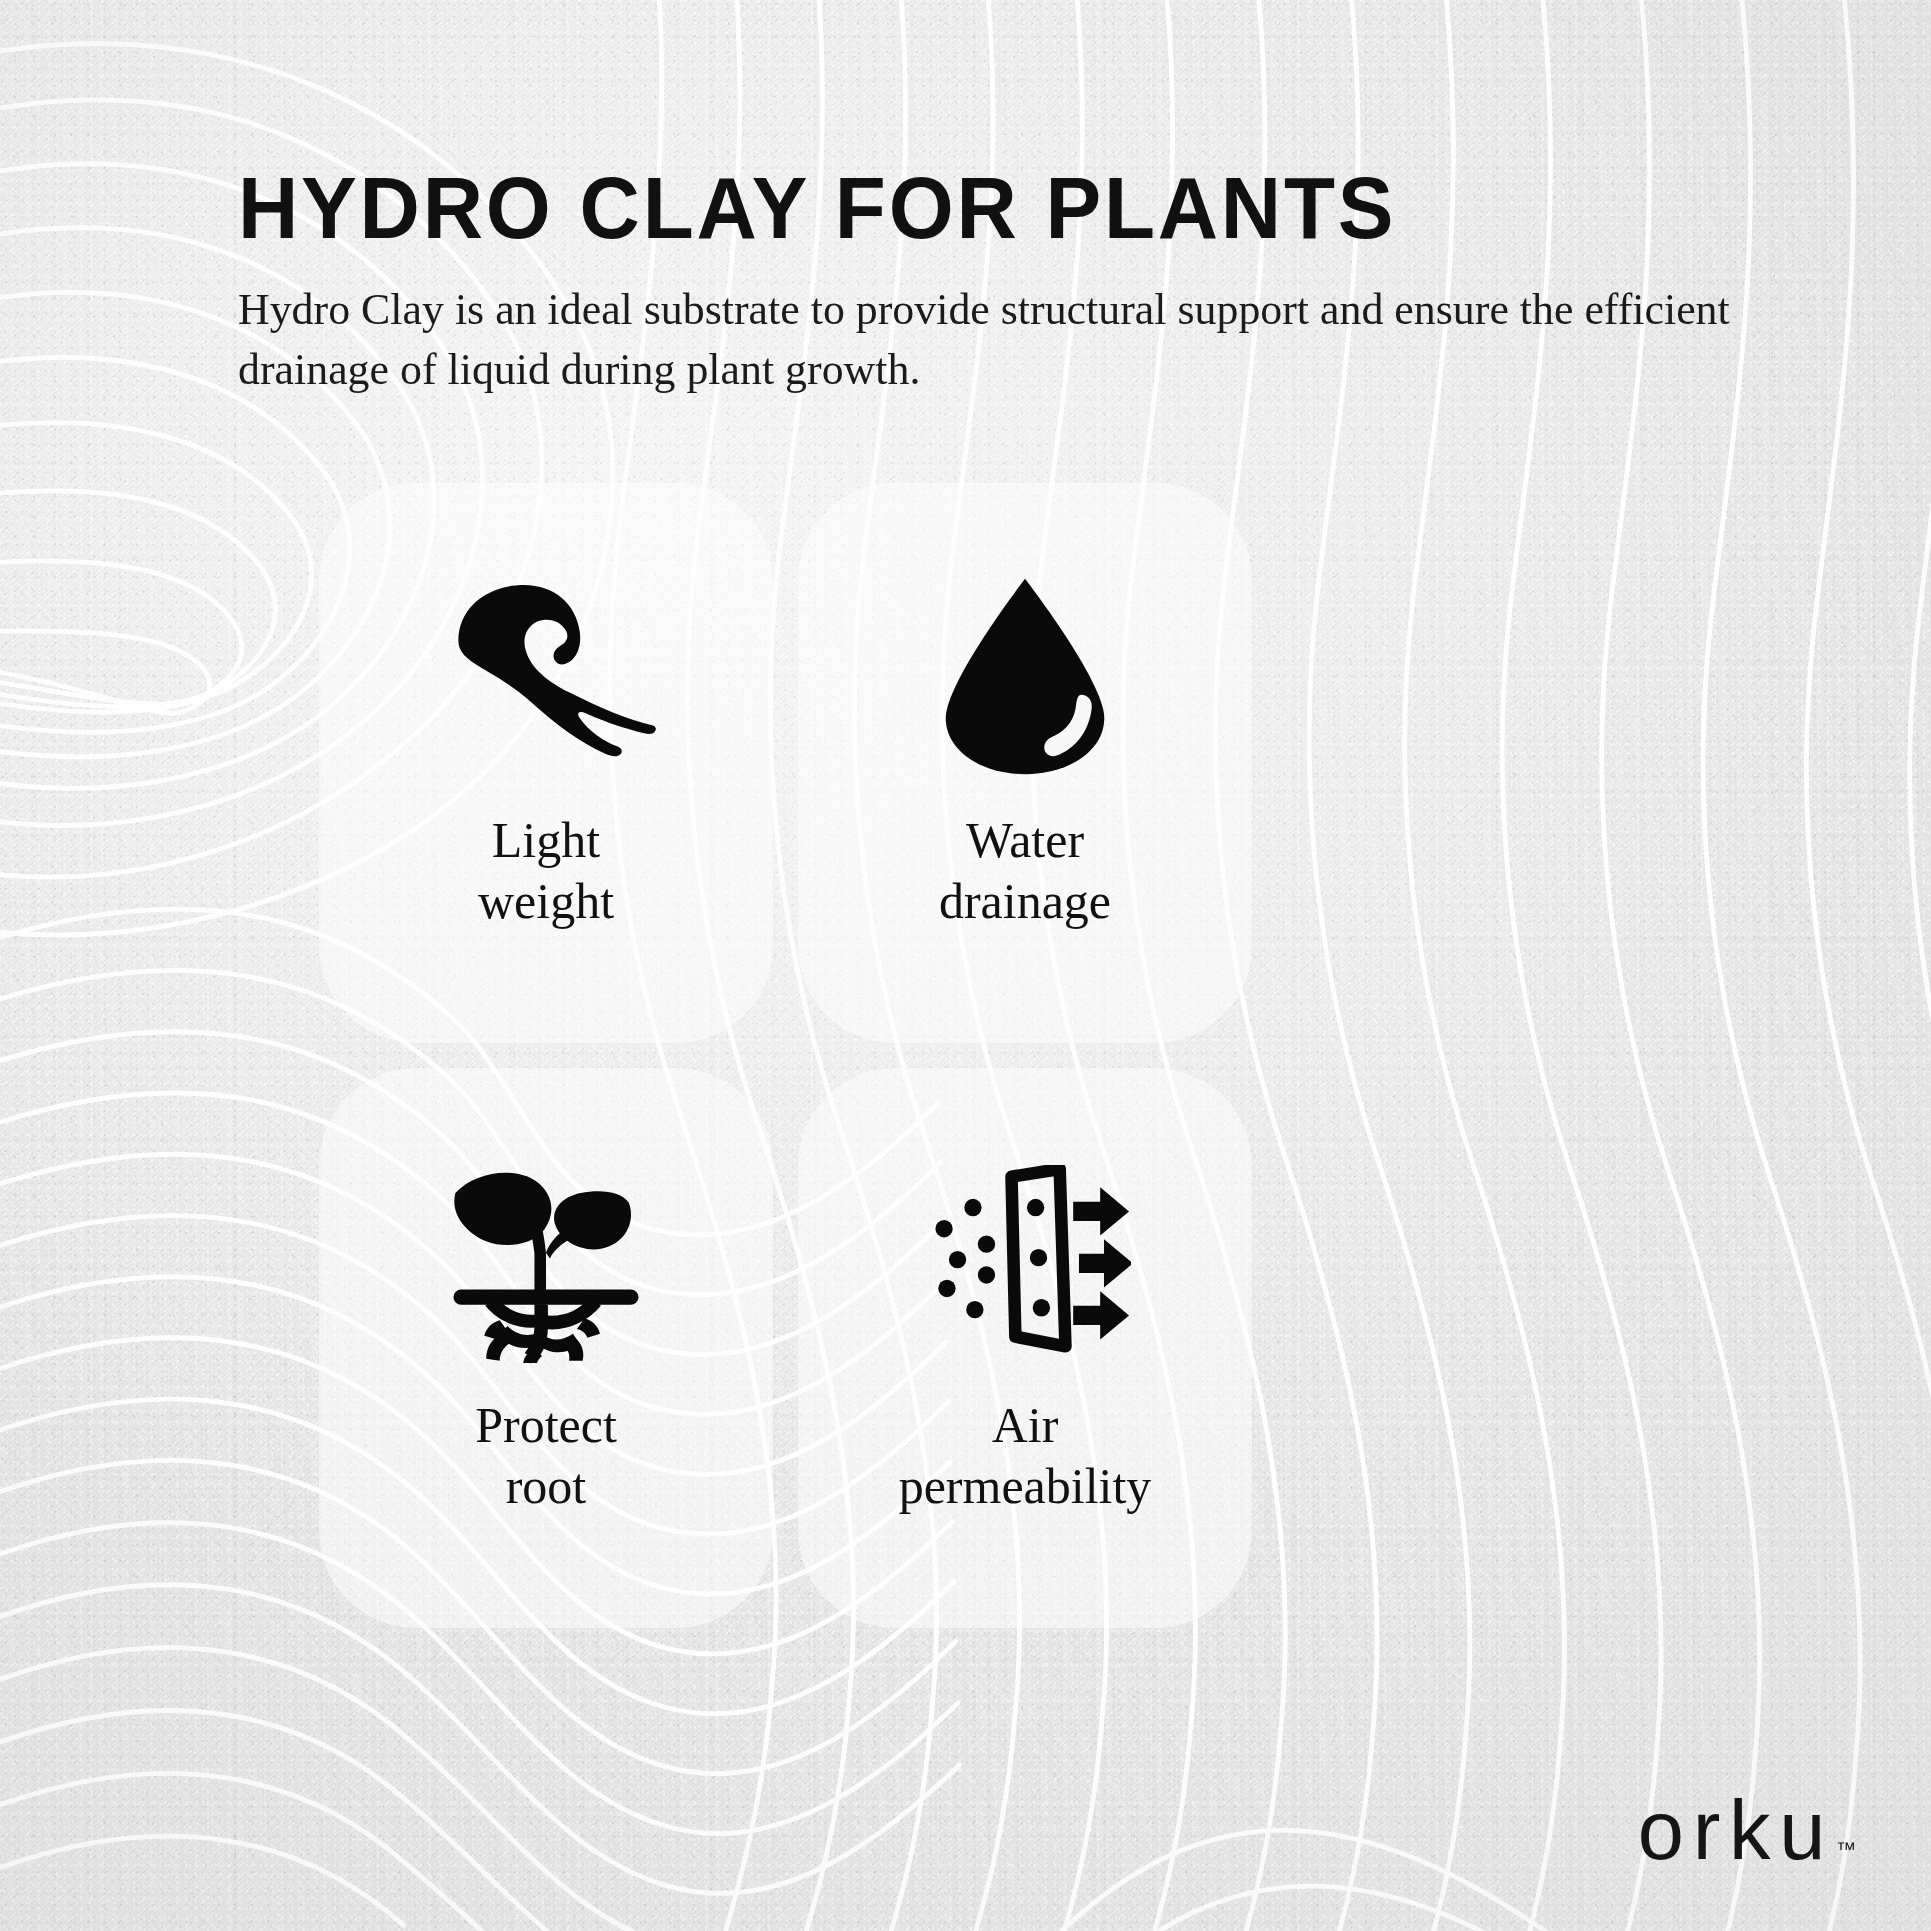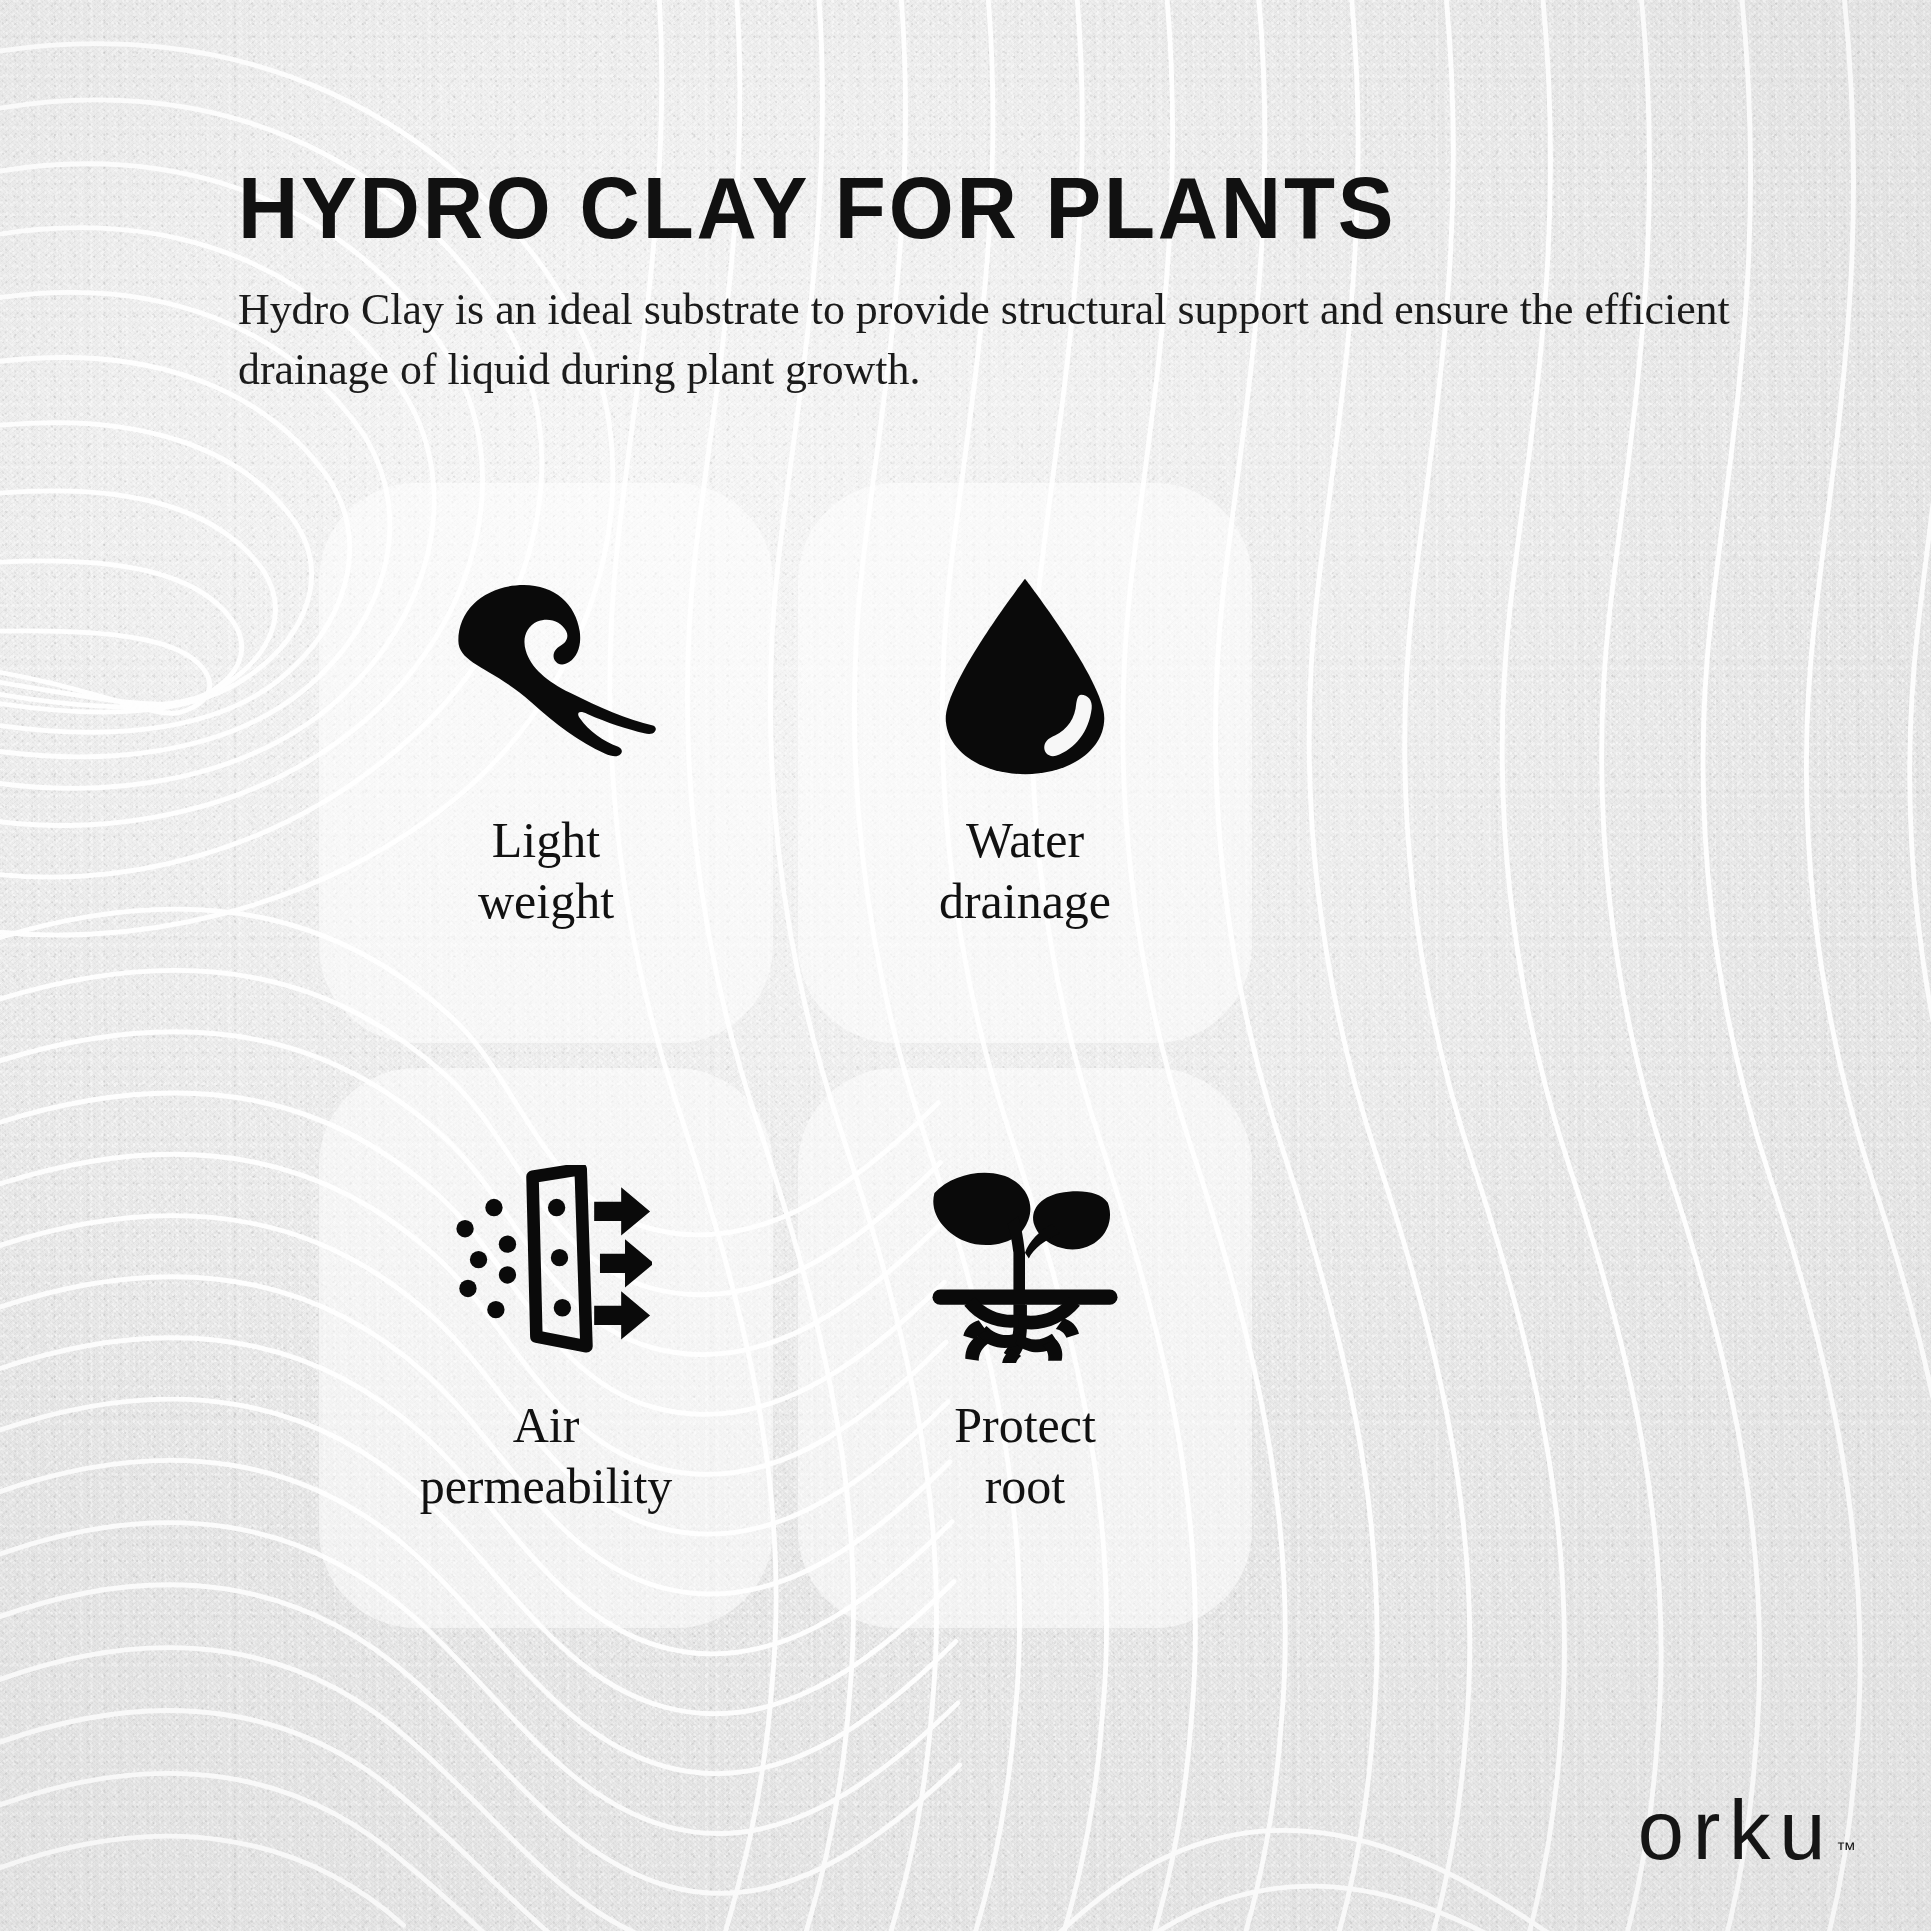--- a/index.html
+++ b/index.html
@@ -251,49 +251,20 @@
                  C111,171 116,168 121,166 C134,160 142,148 143,133
                  C144,128 145,124 148,124 Z"></path>
         </svg>
       </div>
       <div class="card-label">Water
 drainage</div>
     </div>
 
     <div class="card">
       <div class="card-icon">
-        <svg width="212" height="193" viewBox="0 0 220 200">
-
-          <path fill="none" stroke="#0a0a0a" stroke-width="13" stroke-linejoin="round" d="M96,12 L146,4 L152,188 L100,178 Z"></path>
-
-          <circle cx="121" cy="44" r="9" fill="#0a0a0a"></circle>
-          <circle cx="124" cy="96" r="9" fill="#0a0a0a"></circle>
-          <circle cx="127" cy="148" r="9" fill="#0a0a0a"></circle>
-
-          <circle cx="56" cy="44" r="9" fill="#0a0a0a"></circle>
-          <circle cx="26" cy="66" r="9" fill="#0a0a0a"></circle>
-          <circle cx="70" cy="82" r="9" fill="#0a0a0a"></circle>
-          <circle cx="40" cy="98" r="9" fill="#0a0a0a"></circle>
-          <circle cx="70" cy="114" r="9" fill="#0a0a0a"></circle>
-          <circle cx="29" cy="128" r="9" fill="#0a0a0a"></circle>
-          <circle cx="58" cy="150" r="9" fill="#0a0a0a"></circle>
-
-          <g fill="#0a0a0a">
-            <path d="M160,38 h28 v-15 l30,25 l-30,25 v-15 h-28 z"></path>
-            <path d="M166,92 h26 v-15 l30,25 l-30,25 v-15 h-26 z"></path>
-            <path d="M160,146 h28 v-15 l30,25 l-30,25 v-15 h-28 z"></path>
-          </g>
-        </svg>
-      </div>
-      <div class="card-label">Air
-permeability</div>
-    </div>
-
-    <div class="card">
-      <div class="card-icon">
         <svg width="212" height="203" viewBox="0 0 220 210">
           <g fill="#0a0a0a">
 
             <path d="M16,34 C36,12 78,6 100,22 C118,35 120,56 108,72
                      C96,88 68,92 48,84 C28,76 10,56 16,34 Z
                      M62,52 C70,44 84,42 94,48 C86,58 72,60 62,52 Z"></path>
 
             <path d="M196,44 C204,66 190,88 166,92 C146,95 126,84 120,68
                      C114,52 126,38 146,34 C166,30 188,32 196,44 Z"></path>
 
@@ -313,20 +284,49 @@
             <path d="M150,164 c8,2 14,8 16,16 l-13,4 c-2,-5 -6,-8 -11,-9 z"></path>
             <path d="M62,166 c-8,2 -14,8 -16,16 l13,4 c2,-5 6,-8 11,-9 z"></path>
             <path d="M96,196 c-6,4 -10,10 -10,18 l14,1 c0,-5 2,-9 6,-12 z"></path>
           </g>
         </svg>
       </div>
       <div class="card-label">Protect
 root</div>
     </div>
 
+    <div class="card">
+      <div class="card-icon">
+        <svg width="212" height="193" viewBox="0 0 220 200">
+
+          <path fill="none" stroke="#0a0a0a" stroke-width="13" stroke-linejoin="round" d="M96,12 L146,4 L152,188 L100,178 Z"></path>
+
+          <circle cx="121" cy="44" r="9" fill="#0a0a0a"></circle>
+          <circle cx="124" cy="96" r="9" fill="#0a0a0a"></circle>
+          <circle cx="127" cy="148" r="9" fill="#0a0a0a"></circle>
+
+          <circle cx="56" cy="44" r="9" fill="#0a0a0a"></circle>
+          <circle cx="26" cy="66" r="9" fill="#0a0a0a"></circle>
+          <circle cx="70" cy="82" r="9" fill="#0a0a0a"></circle>
+          <circle cx="40" cy="98" r="9" fill="#0a0a0a"></circle>
+          <circle cx="70" cy="114" r="9" fill="#0a0a0a"></circle>
+          <circle cx="29" cy="128" r="9" fill="#0a0a0a"></circle>
+          <circle cx="58" cy="150" r="9" fill="#0a0a0a"></circle>
+
+          <g fill="#0a0a0a">
+            <path d="M160,38 h28 v-15 l30,25 l-30,25 v-15 h-28 z"></path>
+            <path d="M166,92 h26 v-15 l30,25 l-30,25 v-15 h-26 z"></path>
+            <path d="M160,146 h28 v-15 l30,25 l-30,25 v-15 h-28 z"></path>
+          </g>
+        </svg>
+      </div>
+      <div class="card-label">Air
+permeability</div>
+    </div>
+
   </div>
 
   <div class="logo">
     <span class="logo-word">orku</span>
     <span class="logo-tm">™</span>
   </div>
 
 </div>
 
 

